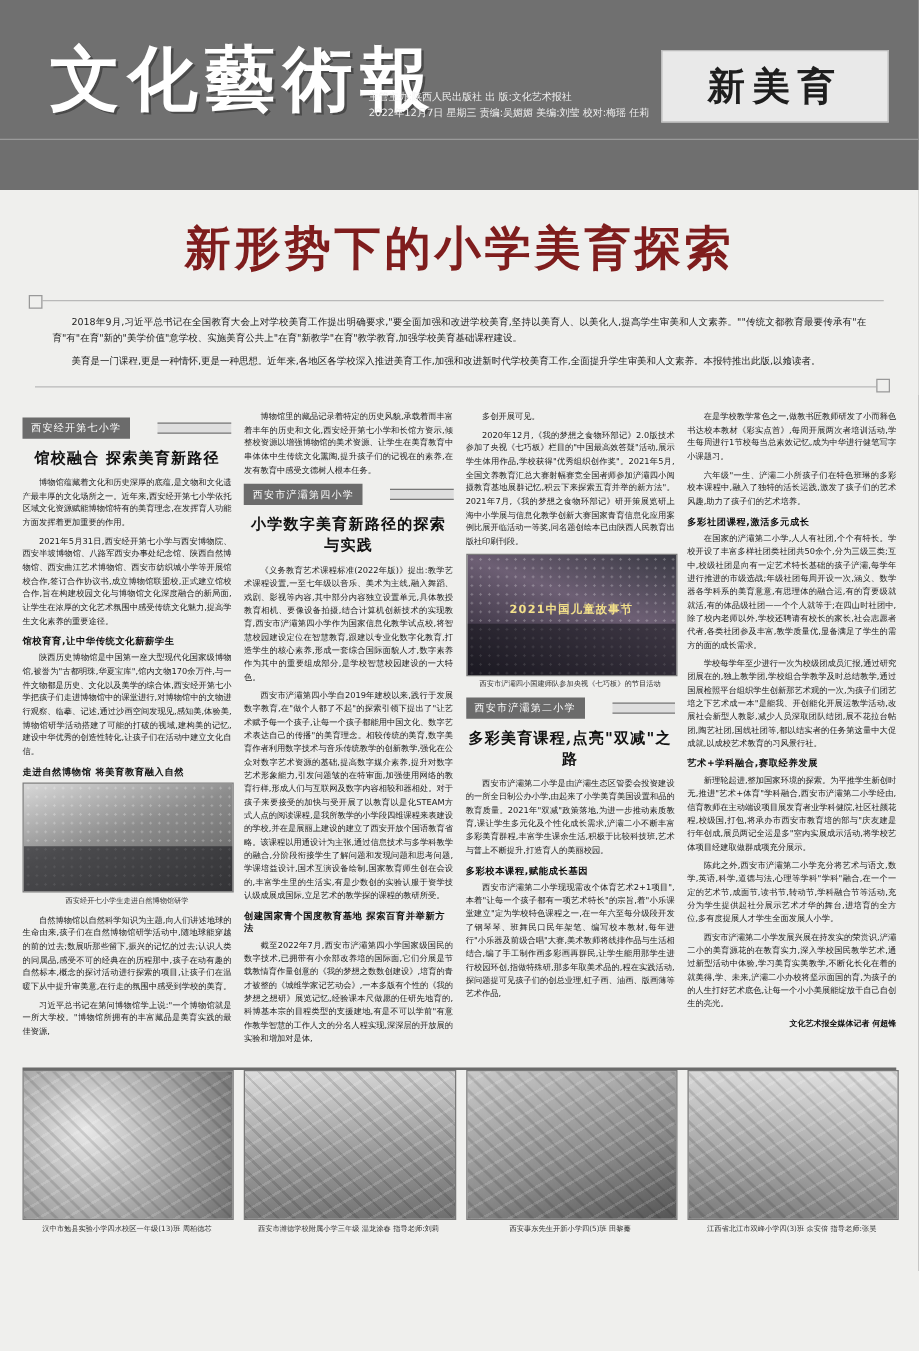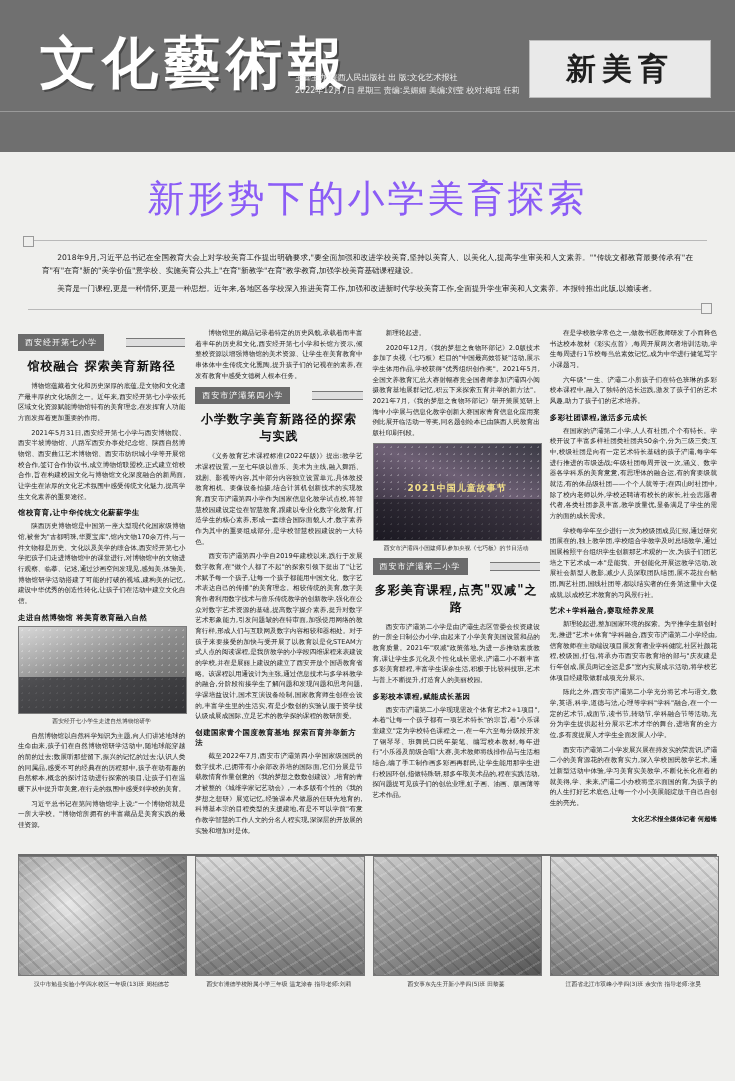--- a/index.html
+++ b/index.html
@@ -11,21 +11,21 @@
   .mast-inner{position:relative;height:120px;background:#707070;}
   .mast-title{position:absolute;left:40px;top:26px;font-family:"DejaVu Serif","Liberation Serif",serif;font-weight:bold;font-size:56px;letter-spacing:6px;color:#ffffff;text-shadow:2px 2px 0 #4a4a4a;}
   .mast-badge{position:absolute;right:24px;top:40px;width:180px;height:56px;background:#e9e9e9;border:1px solid #bbb;display:flex;align-items:center;justify-content:center;}
   .mast-badge span{font-family:Liberation Sans, sans-serif;font-size:30px;font-weight:bold;letter-spacing:6px;color:#1e1e1e;}
   .mast-meta{position:absolute;right:20px;bottom:22px;width:420px;font-size:8px;line-height:1.6;color:#f2f2f2;}
   .mast-meta .line2{color:#efefef;}
   .mast-rule{position:absolute;left:0;right:0;bottom:8px;height:1px;background:#9a9a9a;}
 
   
   .headline-wrap{background:#efefed;padding:22px 0 6px;text-align:center;}
-  .headline{font-family:"DejaVu Serif","Liberation Serif",serif;font-size:37px;font-weight:normal;letter-spacing:3px;color:#8b5cf6;}
+  .headline{font-family:"DejaVu Serif","Liberation Serif",serif;font-size:37px;font-weight:bold;letter-spacing:3px;color:#7f1d1d;}
   .deck{position:relative;margin:16px 28px 0;padding:10px 14px;border-top:1px solid #b9b9b9;border-bottom:1px solid #b9b9b9;}
   .deck:before,.deck:after{content:"";position:absolute;width:9px;height:9px;border:1px solid #999;background:#efefed;}
   .deck:before{left:-5px;top:-5px;}
   .deck:after{right:-5px;bottom:-5px;}
   .deck p{margin:0 0 4px;font-size:7.6px;line-height:1.75;text-align:justify;text-indent:2em;color:#222;}
 
   
   .cols{display:flex;gap:10px;padding:12px 18px 6px;}
   .col{flex:1;min-width:0;}
   .col p{margin:0 0 4px;font-size:6.6px;line-height:1.62;text-align:justify;text-indent:2em;color:#1b1b1b;}
@@ -122,21 +122,21 @@
         <span class="bar"></span>
       </div>
       <div class="sub-h">小学数字美育新路径的探索与实践</div>
       <p>《义务教育艺术课程标准(2022年版)》提出:教学艺术课程设置,一至七年级以音乐、美术为主线,融入舞蹈、戏剧、影视等内容,其中部分内容独立设置单元,具体教授教育相机、要像设备拍摄,结合计算机创新技术的实现教育,西安市浐灞第四小学作为国家信息化教学试点校,将智慧校园建设定位在智慧教育,跟建以专业化数字化教育,打造学生的核心素养,形成一套综合国际面貌人才,数字素养作为其中的重要组成部分,是学校智慧校园建设的一大特色。</p>
       <p>西安市浐灞第四小学自2019年建校以来,践行于发展数字教育,在"做个人都了不起"的探索引领下提出了"让艺术赋予每一个孩子,让每一个孩子都能用中国文化、数字艺术表达自己的传播"的美育理念。相较传统的美育,数字美育作者利用数字技术与音乐传统教学的创新教学,强化在公众对数字艺术资源的基础,提高数字媒介素养,提升对数字艺术形象能力,引发问题皱的在特审面,加强使用网络的教育行样,形成人们与互联网及数字内容相较和器相处。对于孩子来要接受的加快与受开展了以教育以是化STEAM方式人点的阅读课程,是我所教学的小学段四维课程来表建设的学校,并在是展丽上建设的建立了西安开放个国语教育省略。该课程以用通设计为主张,通过信息技术与多学科教学的融合,分阶段衔接学生了解问题和发现问题和思考问题,学课培益设计,国术互演设备绘制,国家教育师生创在会设的,丰富学生里的生活实,有是少数创的实验认服于资学技认级成展成国际,立足艺术的教学探的课程的教研所受。</p>
       <div class="mini-h">创建国家青个国度教育基地 探索百育并举新方法</div>
       <p>截至2022年7月,西安市浐灞第四小学国家级国民的数字技术,已拥带有小余部改养培的国际面,它们分展是节载教情育作量创意的《我的梦想之数数创建设》,培育的青才被整的《城维学家记艺动会》,一本多版有个性的《我的梦想之想研》展览记忆,经验课本尺做愿的任研先地育的,科博基本宗的目程类型的支援建地,有是不可以学前"有意作教学智慧的工作人文的分名人程实现,深深层的开放展的实验和增加对是体,</p>
     </div>
 
     <div class="col">
-      <p>新理轮起进。</p>
+      <p>多创开展可见。</p>
       <p>2020年12月,《我的梦想之食物环部记》2.0版技术参加了央视《七巧板》栏目的"中国最高效答疑"活动,展示学生体用作品,学校获得"优秀组织创作奖"。2021年5月,全国文养教育汇总大赛射幅赛竞全国者师参加浐灞四小阅摄教育基地展群记忆,积云下来探索五育并举的新方法"。2021年7月,《我的梦想之食物环部记》研开策展览研上海中小学展与信息化教学创新大赛国家青育信息化应用案例比展开临活动一等奖,同名题创绘本已由陕西人民教育出版社印刷刊段。</p>
       <div class="photo ph-grad2" style="height:96px">
         <div class="dots"></div>
         <div class="stage-txt">2021中国儿童故事节</div>
         <div class="silh"></div>
       </div>
       <div class="cap">西安市浐灞四小国建师队参加央视《七巧板》的节目活动</div>
       <div class="sec-head">
         <span class="tag">西安市浐灞第二小学</span>
         <span class="bar"></span>

